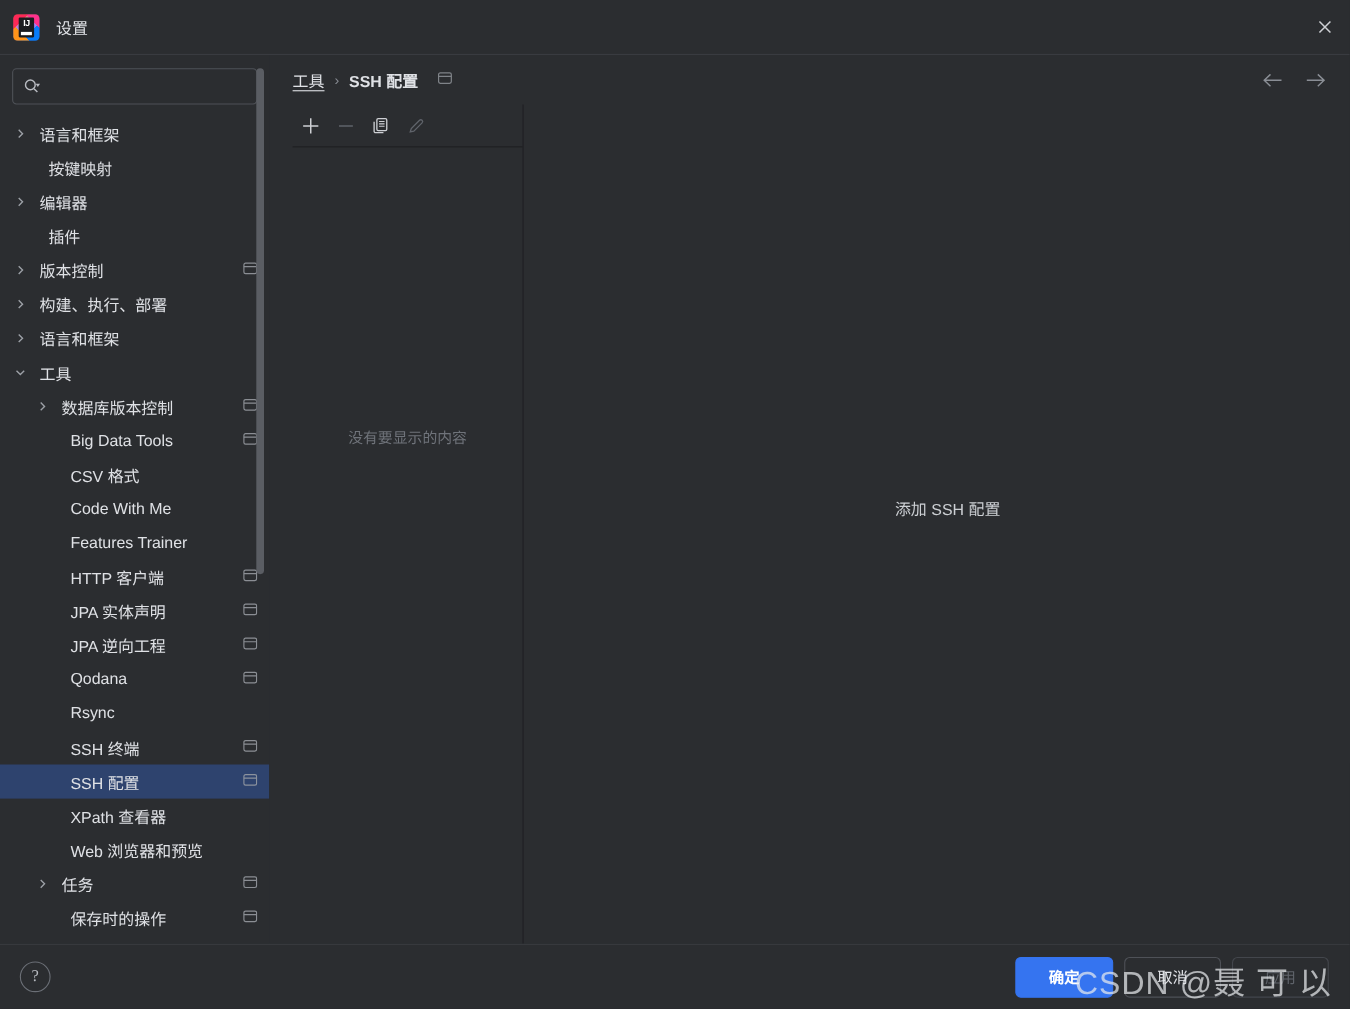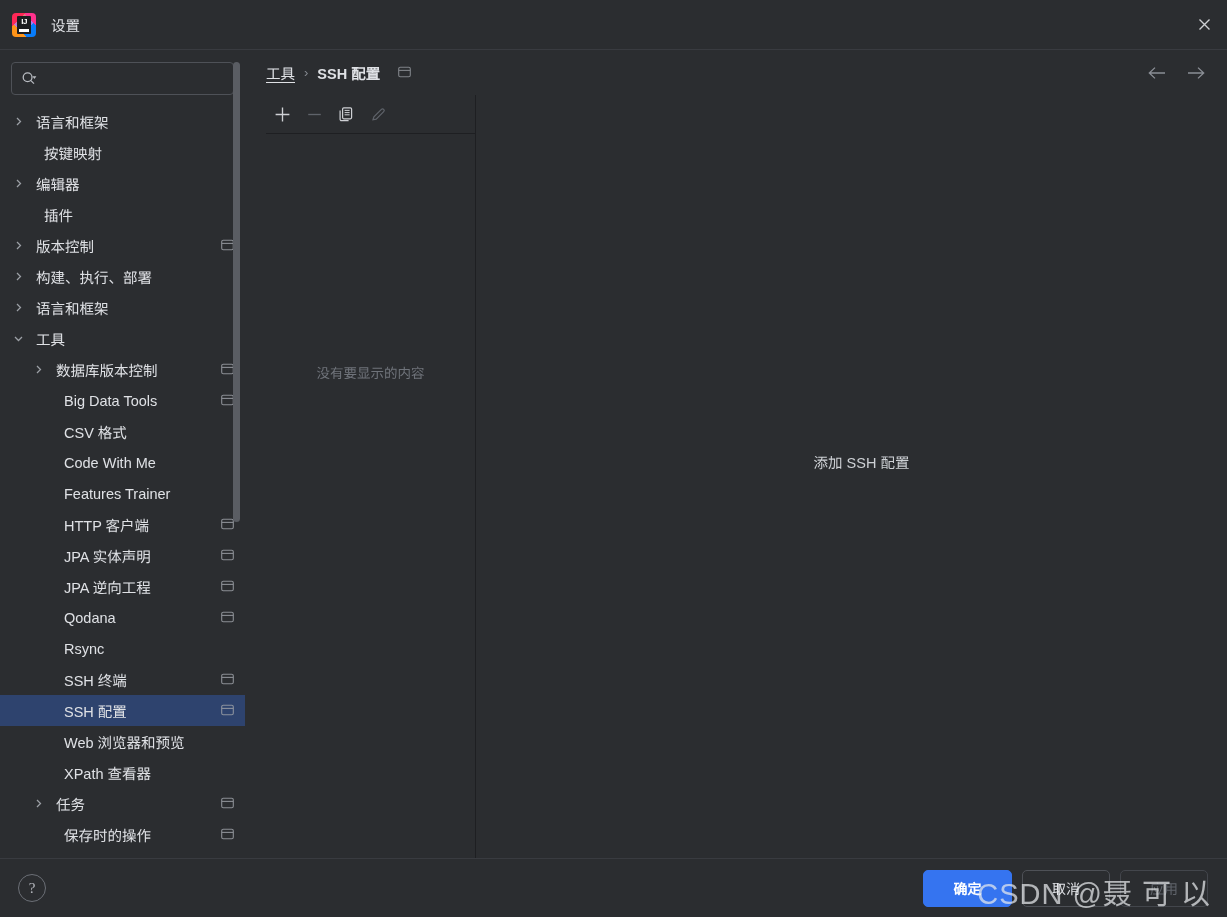--- a/index.html
+++ b/index.html
@@ -216,20 +216,21 @@
     position: relative;
   }
   .list-pane {
     width: 210px;
     flex: 0 0 210px;
     display: flex;
     flex-direction: column;
     border-right: 1px solid #1e1f22;
     margin-left: 21px;
     margin-top: 0;
+    gap: 25px;
   }
   .list-toolbar {
     height: 39px;
     flex: 0 0 39px;
     display: flex;
     align-items: center;
     gap: 0px;
     border-bottom: 1px solid #1e1f22;
   }
   .tb-btn {
@@ -486,24 +487,24 @@
               </svg></span>
           </div>
           <div class="tree-row lvl1 noarrow selected">
             <span class="label">SSH 配置</span>
             <span class="badge-icon"><svg width="13" height="12" viewBox="0 0 13 12">
                 <rect x="0.7" y="1.2" width="11.6" height="9.6" rx="1.6" stroke="#9ca0a6" stroke-width="1.1" fill="none"></rect>
                 <path d="M0.7 4.4 H12.3" stroke="#9ca0a6" stroke-width="1.1"></path>
               </svg></span>
           </div>
           <div class="tree-row lvl1 noarrow">
+            <span class="label">XPath 查看器</span>
+          </div>
+          <div class="tree-row lvl1 noarrow">
             <span class="label">Web 浏览器和预览</span>
-          </div>
-          <div class="tree-row lvl1 noarrow">
-            <span class="label">XPath 查看器</span>
           </div>
           <div class="tree-row lvl1">
             <span class="twisty">
               <svg width="11" height="11" viewBox="0 0 11 11">
                 <path d="M4 2 L7.5 5.5 L4 9" stroke="#9ca0a6" stroke-width="1.25" fill="none"></path>
               </svg>
             </span>
             <span class="label">任务</span>
             <span class="badge-icon"><svg width="13" height="12" viewBox="0 0 13 12">
                 <rect x="0.7" y="1.2" width="11.6" height="9.6" rx="1.6" stroke="#9ca0a6" stroke-width="1.1" fill="none"></rect>

